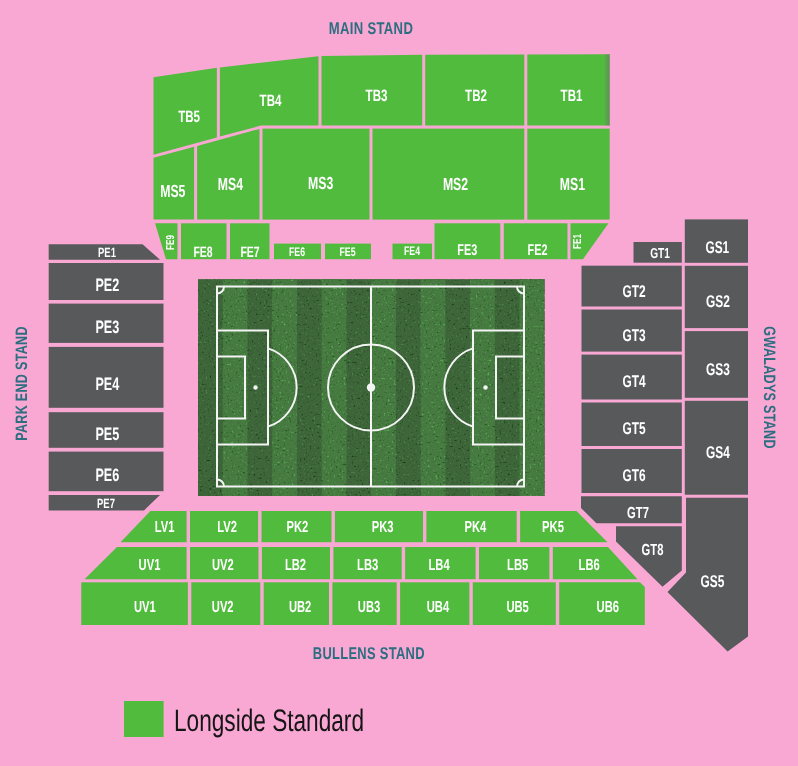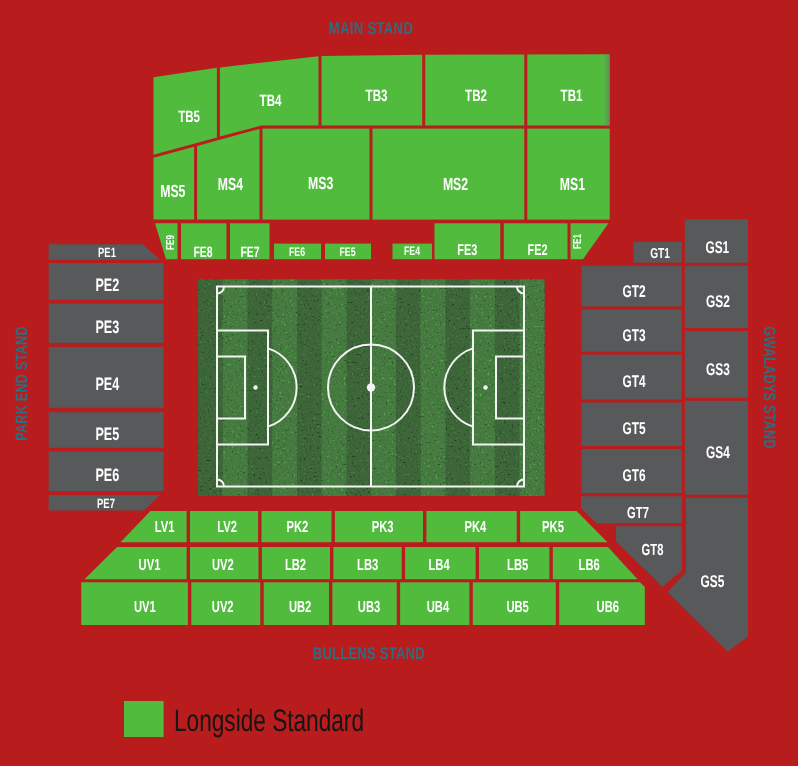--- a/index.html
+++ b/index.html
@@ -1,16 +1,16 @@
 <!DOCTYPE html>
 <html><head>
 <meta charset="utf-8">
 <style>
   html,body{margin:0;padding:0;background:#fff;}
-  .wrap{width:798px;height:766px;position:relative;overflow:hidden;background:#b91c1c;}
+  .wrap{width:798px;height:766px;position:relative;overflow:hidden;background:#f9a8d4;}
   text{font-family:"Liberation Sans", sans-serif;text-rendering:geometricPrecision;-webkit-font-smoothing:antialiased;}
 </style>
 </head>
 <body>
 <div class="wrap">
 <svg width="798" height="766" viewBox="0 0 798 766" xmlns="http://www.w3.org/2000/svg">
 <defs>
   <filter id="noiseDark" x="0" y="0" width="100%" height="100%">
     <feTurbulence type="fractalNoise" baseFrequency="0.5" numOctaves="4" seed="7" stitchTiles="stitch"></feTurbulence>
     <feColorMatrix type="matrix" values="0 0 0 0 0  0 0 0 0 0  0 0 0 0 0  1.8 1.8 1.8 0 -1.4"></feColorMatrix>

